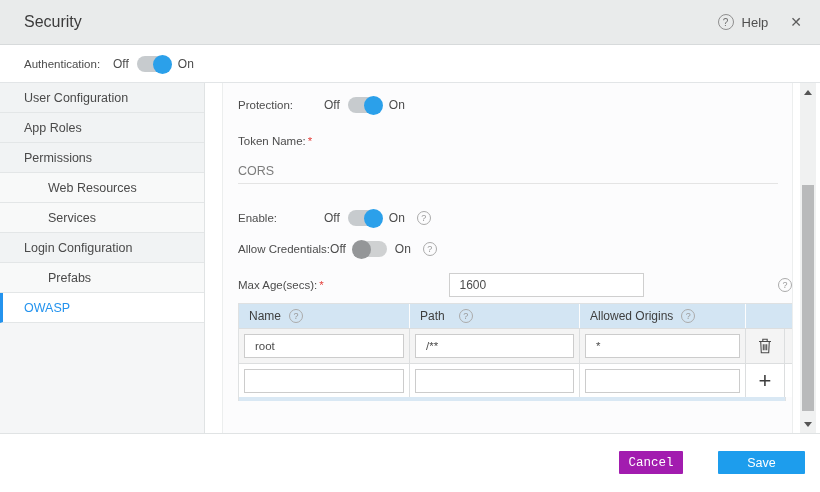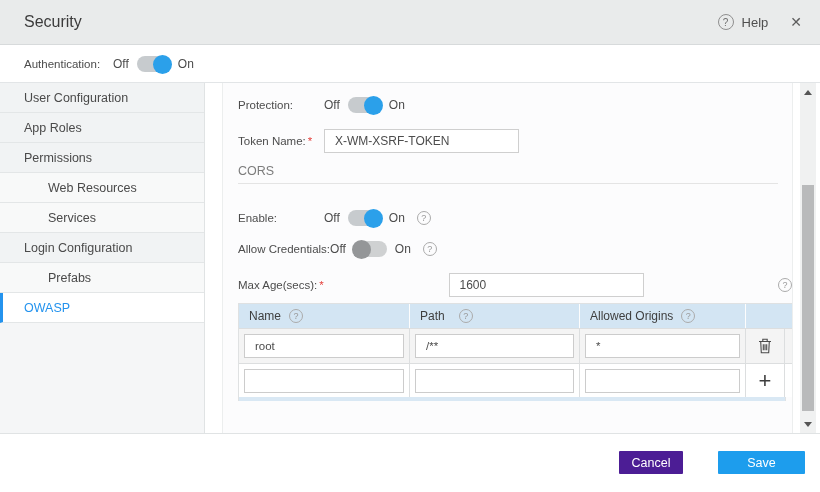--- a/index.html
+++ b/index.html
@@ -91,21 +91,21 @@
             border-bottom:5px solid #555; }
   .tri-down { width:0; height:0; border-left:4px solid transparent; border-right:4px solid transparent;
               border-top:5px solid #555; }
   .scroll-thumb { position:absolute; left:2px; width:12px; top:102px; height:226px; background:#b9babb; cursor:grab; }
 
   
   .footer { position:absolute; bottom:0; left:0; right:0; height:59px; background:#fff;
             border-top:1px solid #e0e3e4; }
   .btn { position:absolute; top:17px; height:23px; border:none; color:#fff; font-size:12.5px;
          font-family:inherit; cursor:pointer; border-radius:1px; }
-  .btn-cancel { right:137px; width:64px; background:#4c1d95; }
+  .btn-cancel { right:137px; width:64px; background:#a21caf;font-family:Liberation Mono, monospace; }
   .btn-save { right:15px; width:87px; background:#1d9ded; }
 </style>
 </head>
 <body>
 
 <div class="dialog">
 
   <div class="titlebar">
     <div class="title">Security</div>
     <div class="titlebar-right">
@@ -147,21 +147,20 @@
           <span class="t-label">Off</span>
           <span class="toggle on">
               <span class="knob"></span>
             </span>
           <span class="t-label">On</span>
         </div>
       </div>
 
       <div class="form-row row-token">
         <span class="f-label"><span>Token Name:</span><span class="req">*</span></span>
-        <input class="text-input" type="text" value="X-WM-XSRF-TOKEN" style="">
       </div>
 
       <div class="section-wrap">
         <div class="section-head">CORS</div>
       </div>
 
       <div class="form-row row-enable">
         <span class="f-label">Enable:</span>
         <div class="toggle-group">
           <span class="t-label">Off</span>

